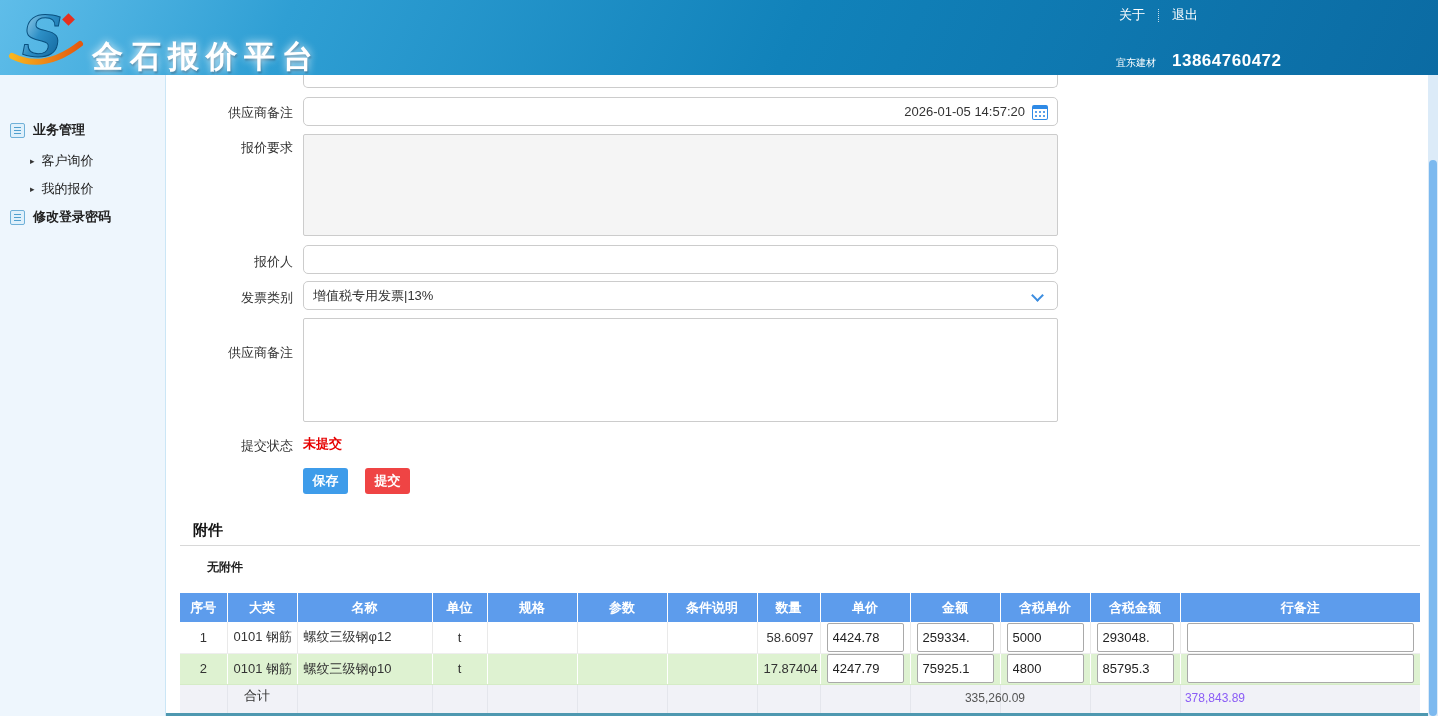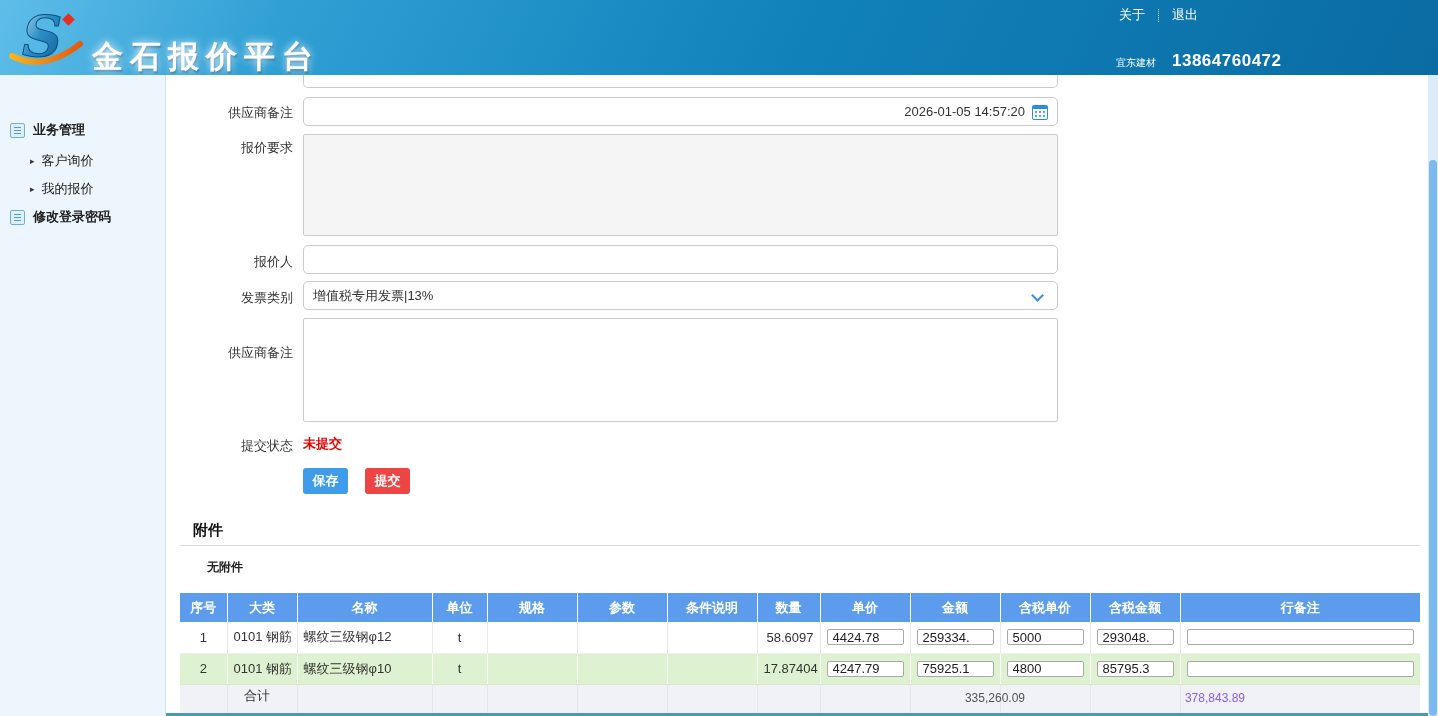--- a/index.html
+++ b/index.html
@@ -77,21 +77,21 @@
   th { background:#5d9cec; color:#fff; font-weight:bold; height:29px; border-right:1px solid rgba(255,255,255,.55);
        font-size:13px; text-align:center; overflow:hidden; white-space:nowrap; }
   th:last-child { border-right:none; }
   tbody td { height:31px; border-right:1px solid #e9e9e9; border-bottom:1px solid #eeeeee; padding:0 6px;
        overflow:hidden; white-space:nowrap; background:#fff; }
   tbody td:last-child { border-right:none; }
   tbody tr.row-green td { background:#def2d1; border-right-color:rgba(255,255,255,.75); border-bottom-color:#d5ecc6; }
   tfoot td { height:29px; background:#f1f2f7; border-right:1px solid #e4e6ec; border-top:1px solid #e2e4ea; }
   tfoot td:last-child { border-right:none; }
   .c-center { text-align:center; } .c-right { text-align:right; }
-  .cell-input { width:100%; height:16px; border:1px solid #a9a9a9; border-radius:2px; font-size:13px; padding:0 5px;
+  .cell-input { width:100%; height:29px; border:1px solid #a9a9a9; border-radius:2px; font-size:13px; padding:0 5px;
        font-family:inherit; color:#222; background:#fff; }
   .ft-label  { position:absolute; left:64px;  bottom:8px; font-size:13px; color:#333; }
   .ft-total1 { position:absolute; right:395px; bottom:8px; font-size:12px; color:#555; }
   .ft-total2 { position:absolute; right:175px; bottom:8px; font-size:12px; color:#8b5cf6; }
 
   
   .bottom-strip { position:absolute; left:166px; top:713px; width:1262px; height:3px; background:#4e98b0; }
   .vsb { position:absolute; right:0; top:75px; width:10px; height:641px; background:#dcebf8; cursor:pointer; }
   .vsb-thumb { position:absolute; left:1px; right:1px; top:85px; height:556px; background:#7cb9ef; border-radius:4px; cursor:grab; }
 </style>

